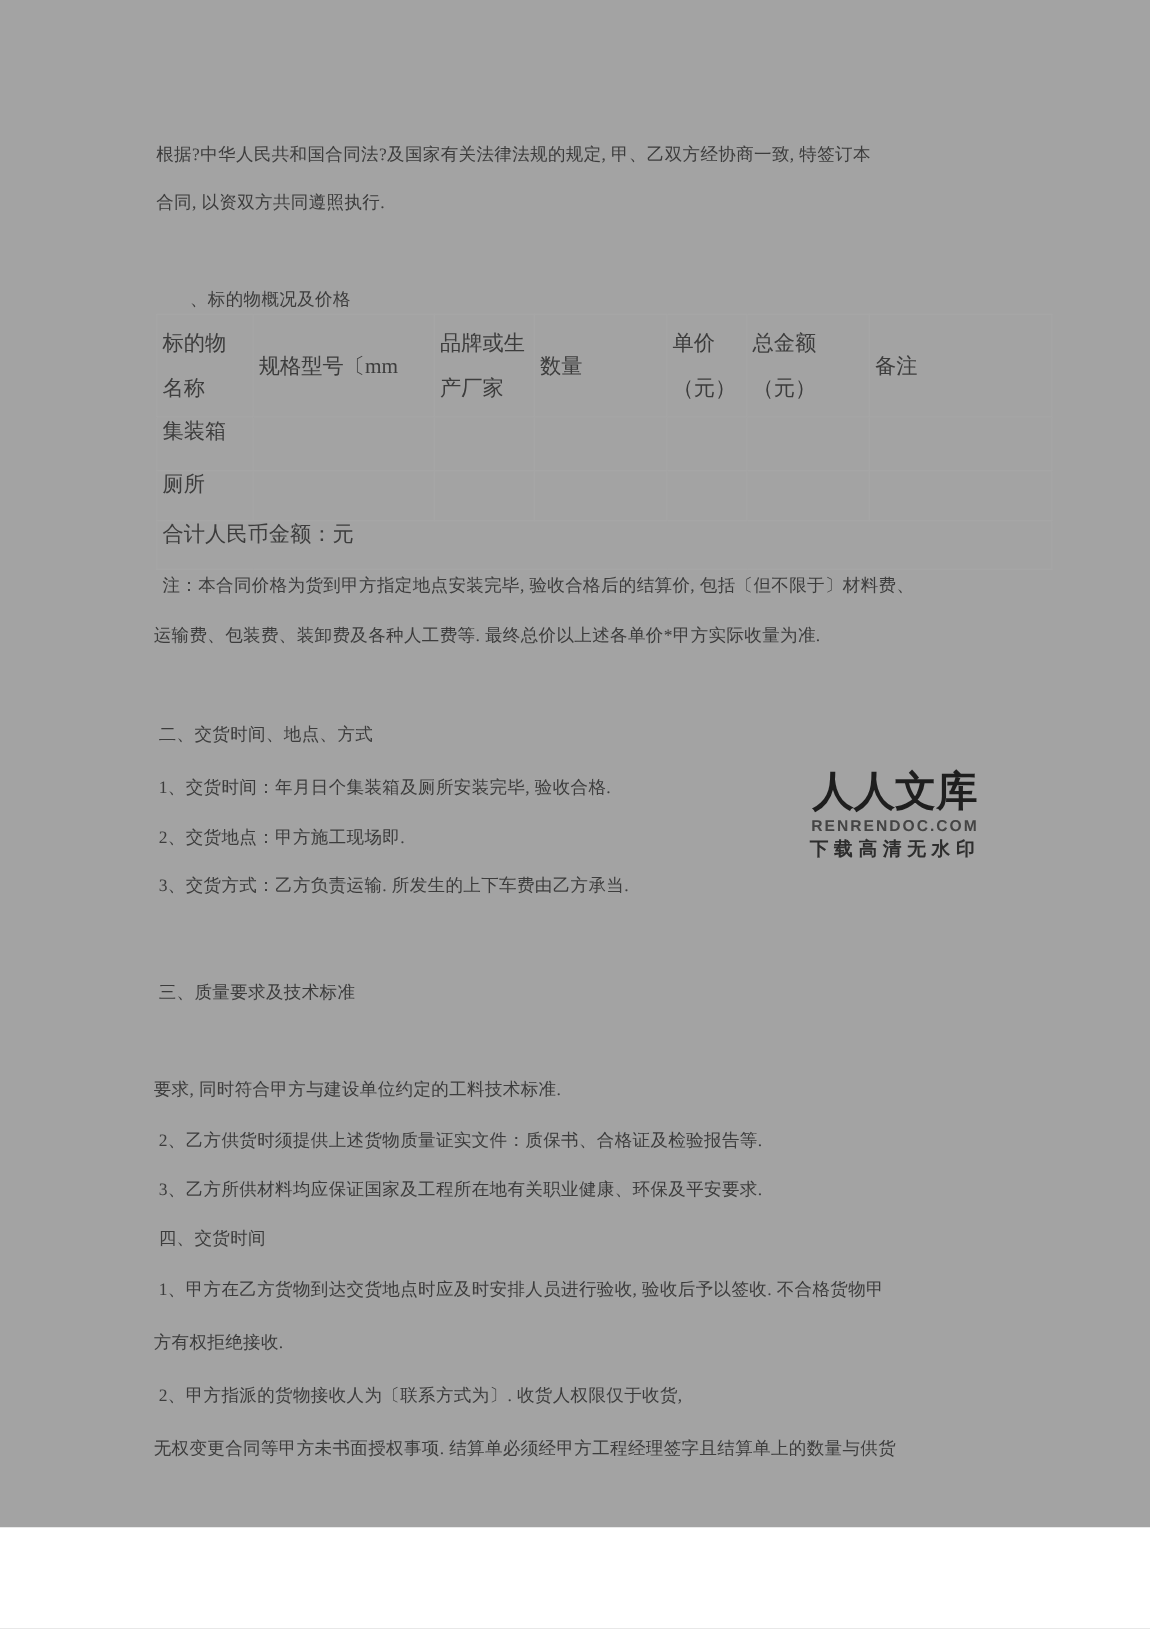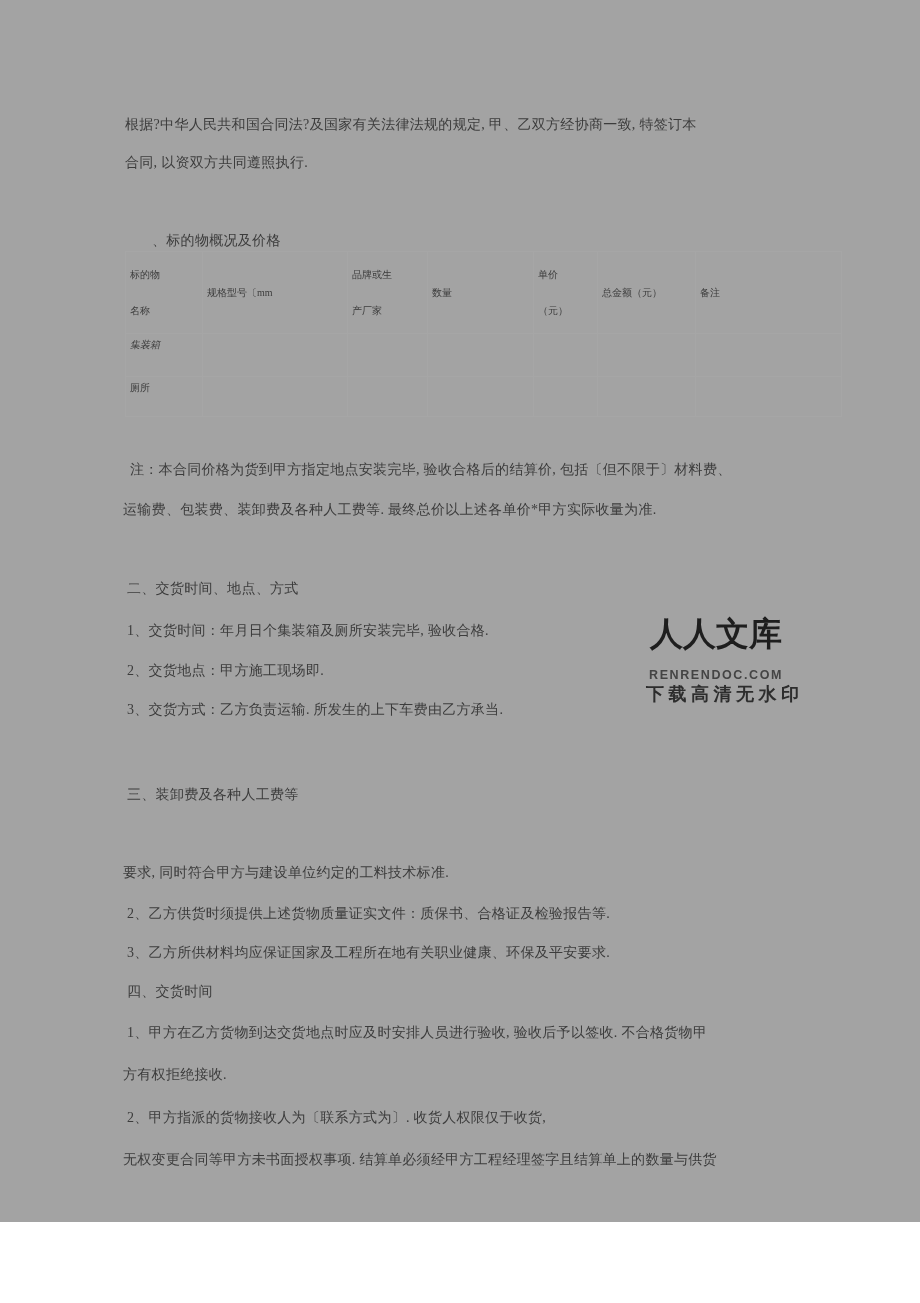--- a/index.html
+++ b/index.html
@@ -19,38 +19,38 @@
     white-space:nowrap;
     letter-spacing:0.3px;
   }
   
   .goods-table{
     position:absolute;
     top:251px;left:125px;
     width:716px;
     border-collapse:collapse;
     table-layout:fixed;
-    font-size:10px;
+    font-size:17px;
     color:#3c3c3c;
   }
   .goods-table td{
     border:1px solid #a6a6a6;
     padding:2px 4px;
     vertical-align:top;
     line-height:17px;
     overflow:hidden;
   }
   .goods-table tr.hdr{height:82px;}
   .goods-table tr.hdr td{
     white-space:pre-line;
     vertical-align:middle;
     line-height:36px;
     padding:0 4px;
   }
-  .goods-table tr.row1{height:43px;font-style:italic;}
+  .goods-table tr.row1{height:43px;}
   .goods-table tr.row2{height:40px;}
   .goods-table tr.total{height:39px;}
   
   .watermark{
     position:absolute;
     top:616px;left:646px;
     width:140px;
     text-align:center;
   }
   .wm-title{
@@ -62,26 +62,26 @@
     letter-spacing:0px;
     white-space:nowrap;
   }
   .wm-domain{
     font-family:"Liberation Sans","DejaVu Sans",sans-serif;
     font-size:12.5px;
     font-weight:bold;
     color:#444444;
     letter-spacing:1.6px;
     line-height:15px;
-    margin-top:16px;
+    margin-top:2px;
     white-space:nowrap;
   }
   .wm-tagline{
     font-family:"Liberation Sans","DejaVu Sans",sans-serif;
-    font-size:18px;
+    font-size:15px;
     font-weight:bold;
     color:#2d2d2d;
     letter-spacing:4.5px;
     line-height:16px;
     margin-top:3px;
     white-space:nowrap;
   }
 </style>
 </head>
 <body>
@@ -127,38 +127,41 @@
       </tr>
       <tr class="row2">
         <td>厕所</td>
         <td></td>
         <td></td>
         <td></td>
         <td></td>
         <td></td>
         <td></td>
       </tr>
+      <tr class="total">
+        <td colspan="7">合计人民币金额：元</td>
+      </tr>
     </tbody>
   </table>
 
   <p class="ln" style="top:461px;left:130px">注：本合同价格为货到甲方指定地点安装完毕, 验收合格后的结算价, 包括〔但不限于〕材料费、</p>
   <p class="ln" style="top:501px;left:123px">运输费、包装费、装卸费及各种人工费等. 最终总价以上述各单价*甲方实际收量为准.</p>
 
   <p class="ln" style="top:580px;left:127px">二、交货时间、地点、方式</p>
   <p class="ln" style="top:622px;left:127px">1、交货时间：年月日个集装箱及厕所安装完毕, 验收合格.</p>
   <p class="ln" style="top:662px;left:127px">2、交货地点：甲方施工现场即.</p>
   <p class="ln" style="top:701px;left:127px">3、交货方式：乙方负责运输. 所发生的上下车费由乙方承当.</p>
 
   <div class="watermark">
     <div class="wm-title">人人文库</div>
     <div class="wm-domain">RENRENDOC.COM</div>
     <div class="wm-tagline">下载高清无水印</div>
   </div>
 
-  <p class="ln" style="top:786px;left:127px">三、装卸费及各种人工费等</p>
+  <p class="ln" style="top:786px;left:127px">三、质量要求及技术标准</p>
   <p class="ln" style="top:864px;left:123px">要求, 同时符合甲方与建设单位约定的工料技术标准.</p>
   <p class="ln" style="top:905px;left:127px">2、乙方供货时须提供上述货物质量证实文件：质保书、合格证及检验报告等.</p>
   <p class="ln" style="top:944px;left:127px">3、乙方所供材料均应保证国家及工程所在地有关职业健康、环保及平安要求.</p>
 
   <p class="ln" style="top:983px;left:127px">四、交货时间</p>
   <p class="ln" style="top:1024px;left:127px">1、甲方在乙方货物到达交货地点时应及时安排人员进行验收, 验收后予以签收. 不合格货物甲</p>
   <p class="ln" style="top:1066px;left:123px">方有权拒绝接收.</p>
   <p class="ln" style="top:1109px;left:127px">2、甲方指派的货物接收人为〔联系方式为〕. 收货人权限仅于收货,</p>
   <p class="ln" style="top:1151px;left:123px">无权变更合同等甲方未书面授权事项. 结算单必须经甲方工程经理签字且结算单上的数量与供货</p>
 

